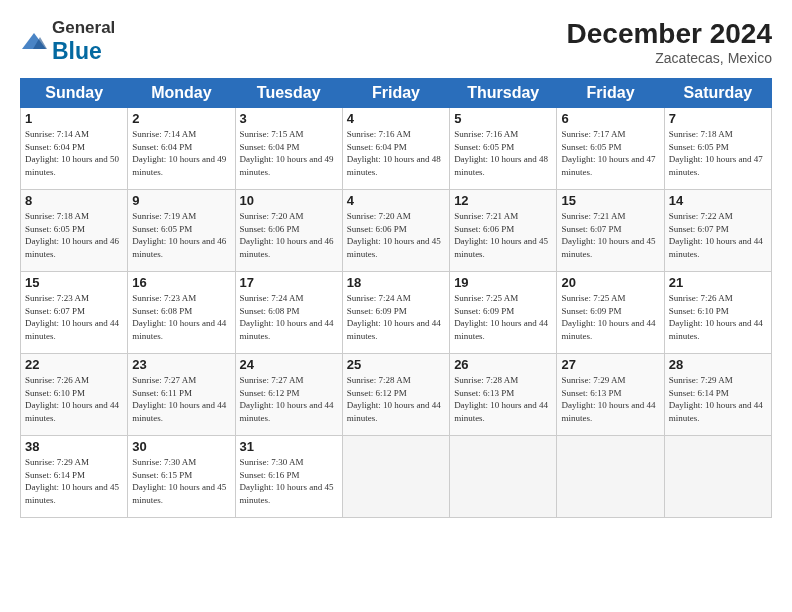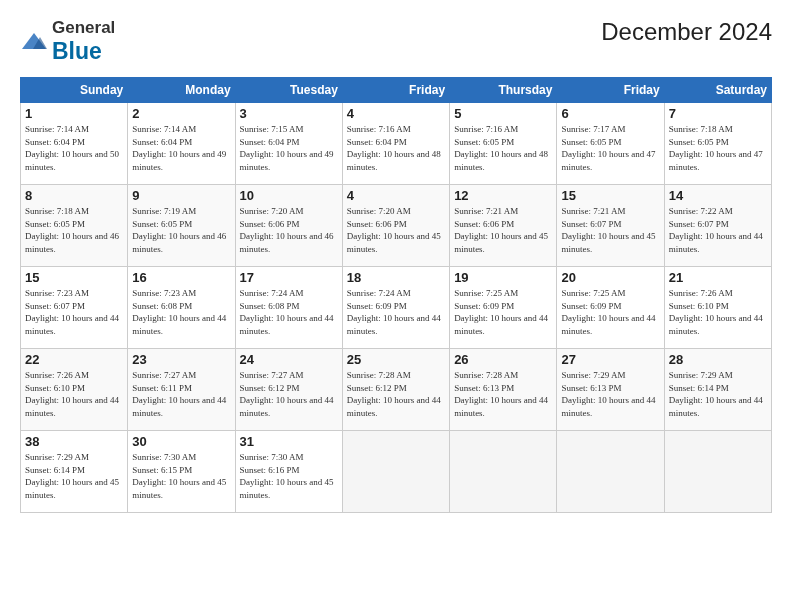--- a/index.html
+++ b/index.html
@@ -26,41 +26,41 @@
       gap: 4px;
     }
     .logo-icon {
       width: 28px;
       height: 22px;
     }
     .title-area {
       text-align: right;
     }
     .month-title {
-      font-size: 24px;
-      font-weight: normal;
+      font-size: 28px;
+      font-weight: bold;
       color: #222;
       margin-left: 44px;
     }
     .subtitle {
       font-size: 14px;
       color: #555;
     }
     table {
       width: 100%;
       border-collapse: collapse;
       table-layout: fixed;
     }
     th {
       background-color: #2a6ebb;
       color: #fff;
-      font-size: 12px;
+      font-size: 16px;
       font-weight: bold;
       padding: 5px 4px;
-      text-align: right;
+      text-align: center;
       border: 1px solid #2a6ebb;
     }
     td {
       border: 1px solid #ccc;
       vertical-align: top;
       padding: 3px 4px;
       font-size: 9.5px;
       color: #333;
       height: 82px;
       background: #fff;
@@ -95,20 +95,21 @@
         <polygon points="14,2 26,18 2,18" fill="#2a6ebb" opacity="0.85"></polygon>
         <polygon points="20,6 27,18 13,18" fill="#1a4e8a" opacity="0.6"></polygon>
       </svg>
       <div>
         <span style="font-size:17px;font-weight:bold;color:#333;">General</span><br>
         <span style="font-size:23px;font-weight:bold;color:#0369a1;">Blue</span>
       </div>
     </div>
     <div class="title-area">
       <div class="month-title">December 2024</div>
+      <div class="subtitle">Zacatecas, Mexico</div>
     </div>
   </div>
 
   <table>
     <thead>
       <tr>
 
       <th>Sunday</th>
           <th>Monday</th>
           <th>Tuesday</th>

